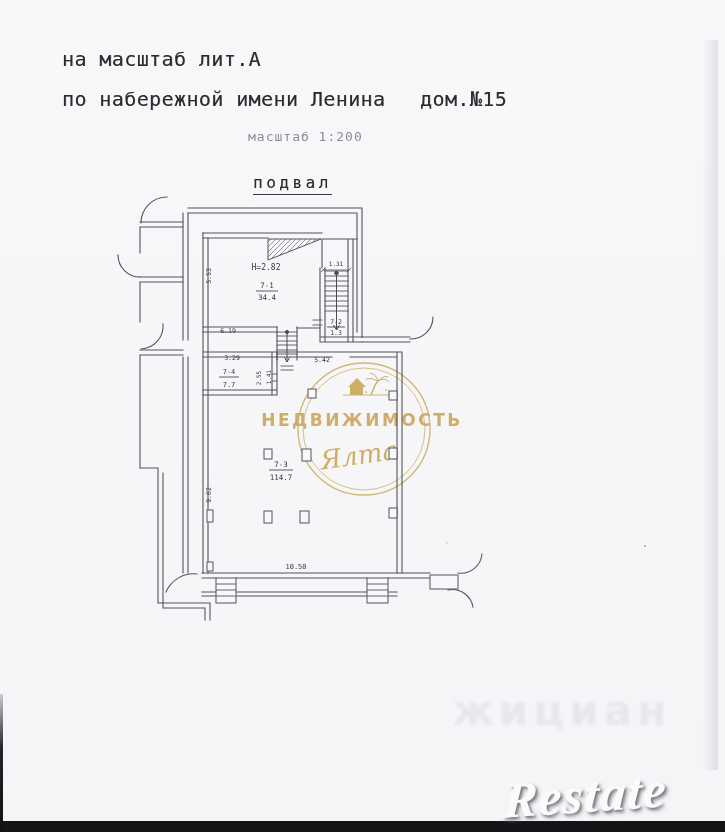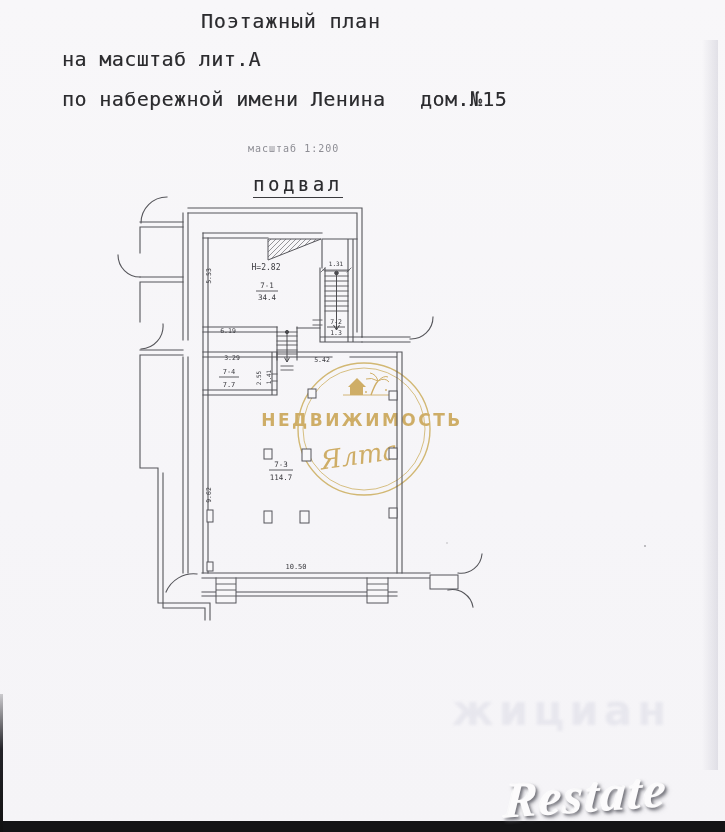--- a/index.html
+++ b/index.html
@@ -19,26 +19,26 @@
     letter-spacing:0.4px;
     white-space:nowrap;
     text-shadow:0.4px 0.4px 0.6px rgba(60,60,65,.45);
   }
   .t1{left:201px;top:9px;letter-spacing:0.8px;}
   .t2a{left:62px;top:47px;}
   .t2b{left:398px;top:47px;}
   .t3a{left:62px;top:87px;}
   .t3b{left:420px;top:87px;}
   .scale-note{
-    position:absolute;left:248px;top:143px;
-    font-size:10px;letter-spacing:1px;color:#8d8d94;white-space:nowrap;
+    position:absolute;left:248px;top:129px;
+    font-size:13px;letter-spacing:1px;color:#8d8d94;white-space:nowrap;
   }
   .floor-label{
     position:absolute;left:253px;top:173px;
-    font-size:19px;letter-spacing:3.5px;color:#2b2b2e;
+    font-size:16px;letter-spacing:3.5px;color:#2b2b2e;
     border-bottom:1.3px solid #3a3a3e;padding-bottom:2px;
     text-shadow:0.4px 0.4px 0.6px rgba(60,60,65,.4);
   }
   
   .plan-svg{position:absolute;left:0;top:0;width:725px;height:832px;}
   
   .bleed{
     position:absolute;left:452px;top:686px;
     font-family:"DejaVu Sans", sans-serif;
     font-weight:bold;font-size:42px;letter-spacing:5px;
@@ -68,21 +68,20 @@
   .right-shade{
     position:absolute;left:702px;top:40px;width:16px;height:730px;
     background:linear-gradient(90deg,rgba(210,209,219,0),rgba(198,197,209,.45));
   }
 </style>
 </head>
 <body>
 
 <div class="page">
 
-  <div class="t t1">Поэтажный план</div>
   <div class="t t2a">на масштаб лит.А</div>
   <div class="t t3a">по набережной имени Ленина</div>
   <div class="t t3b">дом.№15</div>
   <div class="scale-note">масштаб 1:200</div>
   <div class="floor-label">подвал</div>
 
   <svg class="plan-svg" viewBox="0 0 725 832" xmlns="http://www.w3.org/2000/svg">
     <defs>
       <pattern id="hatch" width="5" height="5" patternUnits="userSpaceOnUse">
         <path d="M0,5 L5,0" stroke="#6a6a6e" stroke-width="0.7"></path>

